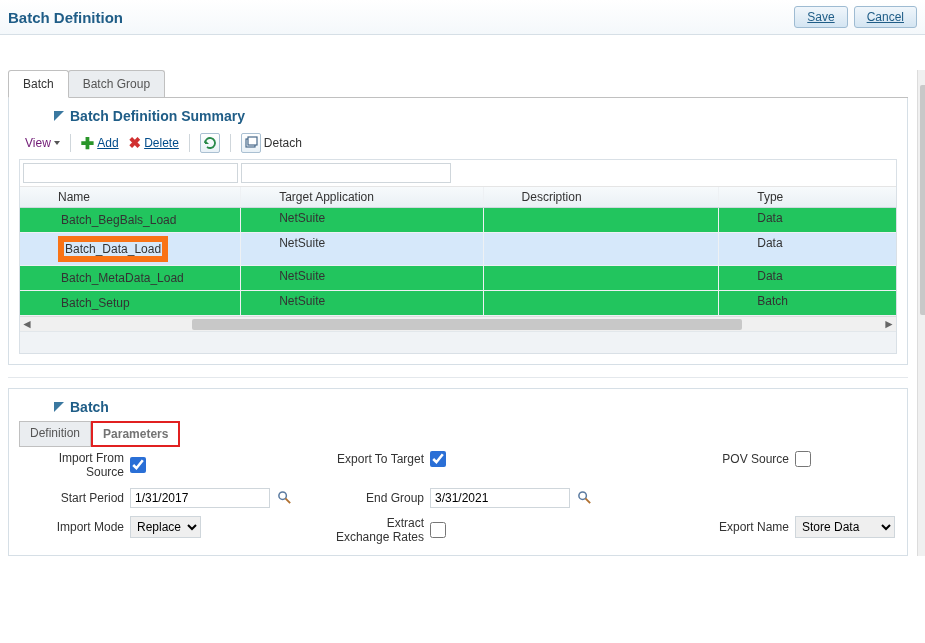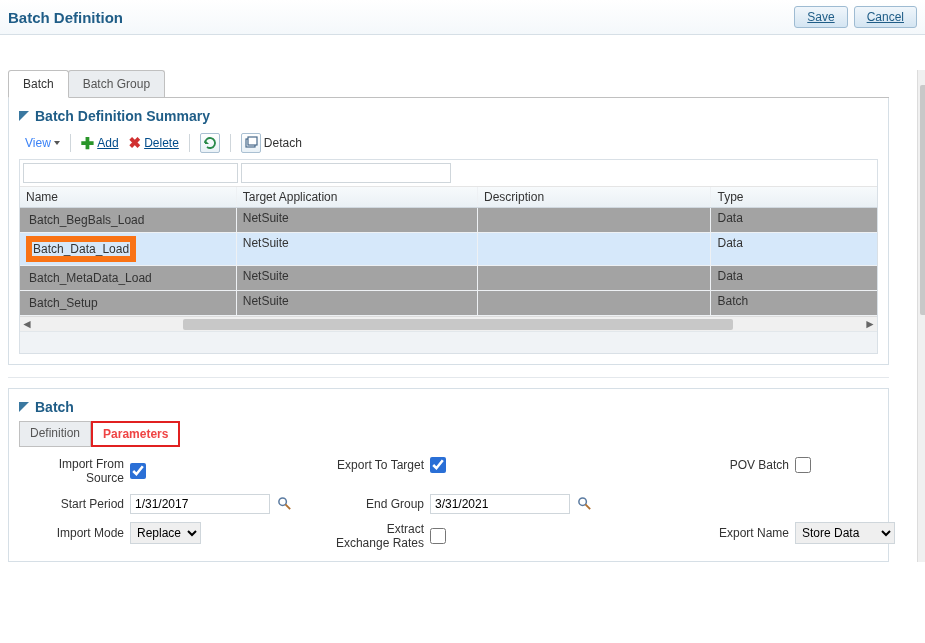--- a/index.html
+++ b/index.html
@@ -6,59 +6,59 @@
 body { font-family: Tahoma, Arial, sans-serif; font-size: 12px; color: #333; background: #fff; width: 925px; }
 .header { display: flex; justify-content: space-between; align-items: center; padding: 6px 8px; border-bottom: 1px solid #d6dfe6; background: linear-gradient(#fff, #f4f8fb); }
 .header-title { color: #1f5d87; font-size: 15px; font-weight: bold; }
 .header-buttons { display: flex; gap: 6px; }
 .btn { background: linear-gradient(#f0f6fb, #d4e5f2); border: 1px solid #9ebbd2; border-radius: 3px; padding: 3px 12px; color: #1f5d87; cursor: pointer; font-size: 12px; }
 .btn u { text-decoration: underline; }
 .tabs-outer { margin: 35px 8px 0 8px; display: flex; border-bottom: 1px solid #c0c0c0; }
 .tab { padding: 6px 14px; border: 1px solid #c0c0c0; border-bottom: none; background: #eaedf0; color: #555; cursor: pointer; margin-right: -1px; border-top-left-radius: 3px; border-top-right-radius: 3px; }
 .tab.active { background: #fff; color: #333; position: relative; z-index: 2; border-bottom: 1px solid #fff; margin-bottom: -1px; font-weight: normal; }
 .panel { margin: 0 8px; border: 1px solid #d6dfe6; border-top: none; padding: 10px 10px; background: #fff; position: relative; }
-.panel-title-row { display: flex; align-items: center; gap: 6px; margin-bottom: 6px; }
+.panel-title-row { display: flex; align-items: center; gap: 6px; margin-bottom: 6px; margin-left: 35px; }
 .tri-open { width: 10px; height: 10px; background: #3a78a0; clip-path: polygon(0 0, 100% 0, 0 100%); cursor: pointer;}
 .panel-title { color: #1f5d87; font-weight: bold; font-size: 14px; }
 .toolbar { display: flex; align-items: center; gap: 10px; padding: 3px 0 6px 6px; }
-.view-link { color: #3b82f6; cursor: pointer; display: flex; align-items: center; }
+.view-link { color: #701a75; cursor: pointer; display: flex; align-items: center; }
 .view-link::after { content: ''; display: inline-block; margin-left: 3px; border-left: 3px solid transparent; border-right: 3px solid transparent; border-top: 4px solid #555; }
 .toolbar-sep { width: 1px; height: 18px; background: #cfd6db; }
 .icon-btn { display: flex; align-items: center; gap: 3px; cursor: pointer; }
 .add-icon { color: #2a952a; font-size: 16px; font-weight: bold; }
 .del-icon { color: #d03030; font-size: 15px; font-weight: bold; }
 .link-text { color: #004b8a; text-decoration: underline; cursor: pointer; }
 .sq-icon { width: 20px; height: 20px; border: 1px solid #aac0d2; background: linear-gradient(#fff,#e9f1f7); display: inline-flex; align-items: center; justify-content: center; font-size: 11px; color: #2a6; border-radius: 2px;}
 .table-wrap { border: 1px solid #d9e0e6; }
 .filter-row { display: flex; background: #fff; border-bottom: 1px solid #e5e5e5; padding: 3px; gap: 3px;}
 .filter-row input { border: 1px solid #cfd6db; height: 20px; padding: 0 3px; font-size: 12px; }
 .thead-row { display: flex; background: linear-gradient(#f7fafc, #eaf0f5); border-bottom: 1px solid #d0d8df; color: #333;}
-.th, .td { padding: 3px 6px; border-right: 1px solid #eef1f4;}
+.th, .td { padding: 3px 6px; border-right: 1px solid #eef1f4; margin-left: 32px;}
 .col-name { width: 220px; }
 .col-app { width: 245px; }
 .col-desc { width: 237px; }
 .col-type { width: 168px; border-right: none;}
-.tbody-row { display: flex; border-bottom: 1px solid #eef1f4; background: #a3a3a3;}
+.tbody-row { display: flex; border-bottom: 1px solid #eef1f4; background: #22c55e;}
 .tbody-row.selected { background: #d6e8fa; }
 .name-cell-inner { display:inline-block; border:2px solid transparent; padding:0 1px;}
 .name-cell-inner.hl { border:6px solid #f97316; }
 .scroll-area { height: 15px; background: #f0f0f0; border-top: 1px solid #dcdcdc; display: flex; align-items: center;}
 .scroll-thumb { height: 11px; width: 550px; background: #c8c8c8; margin-left: 18px; border-radius: 2px;}
 .scroll-arrow { width: 14px; height: 14px; display: flex; align-items: center; justify-content: center; color: #666;}
 .scroll-arrow.left { margin-right: auto;} 
 .scroll-arrow.right { margin-left: auto;}
 .footer-bar { height: 22px; background: #f0f3f6; border-top: 1px solid #e2e7eb; margin-top: 0;}
 .vscroll { position: absolute; right: -6px; top: 0; bottom: 0; width: 14px; background: #f0f0f0; border-left: 1px solid #dcdcdc; }
 .vscroll-thumb { position: absolute; top: 15px; left: 2px; right: 2px; height: 230px; background: #c8c8c8; border-radius: 2px;}
-.content-wrap { position: relative; padding-right: 28px;}
+.content-wrap { position: relative; padding-right: 9px;}
 .divider { border-top: 1px solid #e4e8ec; margin: 12px 8px 0 8px;}
 .batch-panel { margin: 10px 8px 0 8px; border: 1px solid #d6dfe6; padding: 10px; }
-.inner-tabs { display: flex; margin-top: 6px; margin-bottom: 10px;}
+.inner-tabs { display: flex; margin-top: 6px; margin-bottom: 4px;}
 .inner-tab { padding: 4px 10px; border: 1px solid #c0c0c0; background: #eaedf0; color: #555; cursor: pointer; }
-.inner-tab.active { background: #fff; color: #ef4444; font-weight: bold; }
+.inner-tab.active { background: #fff; color: #737373; font-weight: bold; }
 .inner-tab.active.hl { border: 2px solid #e12020; }
 .form-grid { display: grid; grid-template-columns: 290px 310px 280px; gap: 8px 10px; align-items: start; }
 .form-item { display: flex; align-items: center; gap: 6px; }
 .form-item label { text-align: right; width: 105px; color: #333;}
 .form-item.multiline label { width: 105px; text-align: right; line-height: 1.2;}
 .form-item input[type="text"] { border: 1px solid #cfd6db; height: 20px; padding: 0 4px; width: 140px; font-size: 12px;}
 .form-item input[type="checkbox"] { width: 16px; height: 16px; accent-color: #2a6fd6; }
 .form-item select { border: 1px solid #cfd6db; height: 22px; padding: 0 2px; font-size: 12px;}
 .mag { width: 16px; height: 16px; cursor: pointer; display: inline-flex; align-items: center; justify-content: center;}
 .mag svg { width: 15px; height: 15px; }
@@ -180,21 +180,21 @@
   <div class="form-grid">
     <div class="form-item multiline">
       <label><span>Import From<br>Source</span></label>
       <input type="checkbox" checked="" style="">
     </div>
     <div class="form-item">
       <label>Export To Target</label>
       <input type="checkbox" checked="" style="">
     </div>
     <div class="form-item">
-      <label style="width:150px">POV Batch</label>
+      <label style="width:150px">POV Source</label>
       <input type="checkbox" style="">
     </div>
 
     <div class="form-item">
       <label>Start Period</label>
       <input type="text" value="1/31/2017" style="">
       <span class="mag">
             <svg viewBox="0 0 16 16">
               <circle cx="6" cy="6" r="4" fill="none" stroke="#5a7aa0" stroke-width="1.6"></circle>
               <line x1="9" y1="9" x2="14" y2="14" stroke="#b07030" stroke-width="2"></line>

